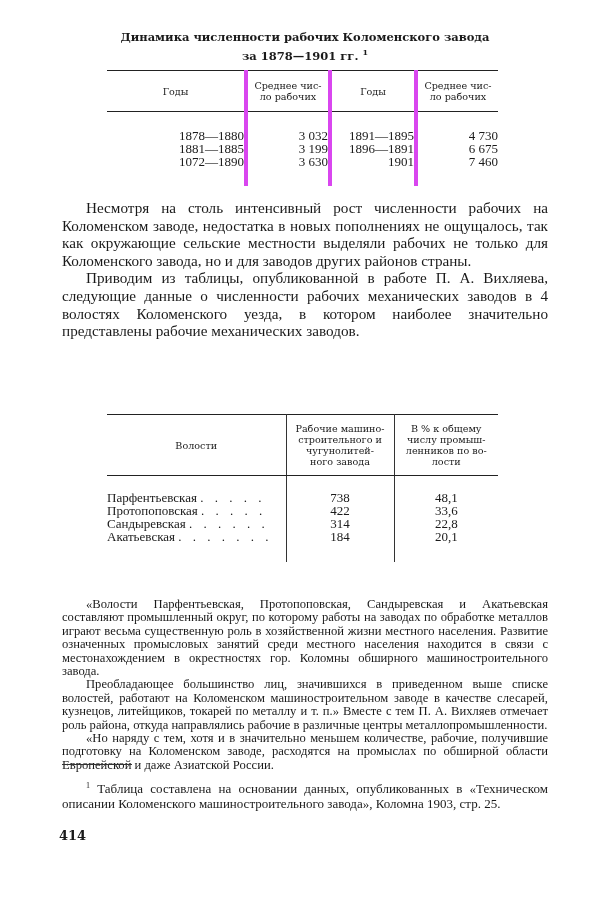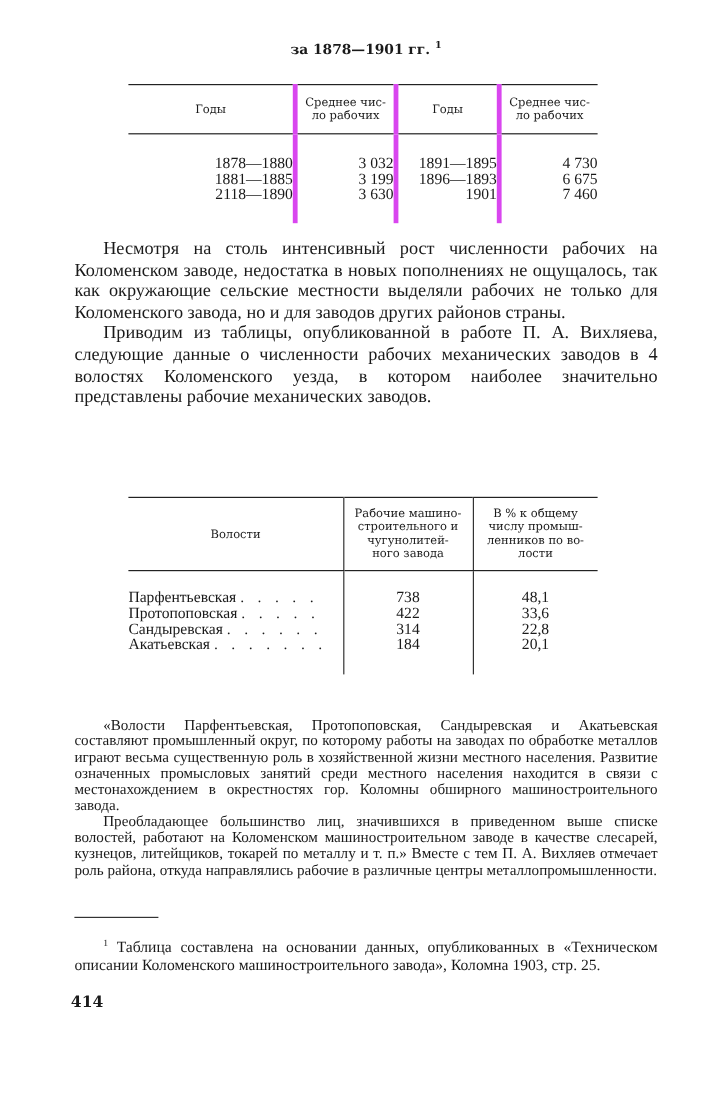--- a/index.html
+++ b/index.html
@@ -41,20 +41,21 @@
   .footnote p { margin: 0; text-indent: 24px; }
   .footnote sup { font-size: 8px; }
 
   .page-num { left: 59px; top: 828px; font-weight: bold; font-size: 13px;
     font-family: "DejaVu Serif", serif; }
 </style>
 </head>
 <body>
 
 <div class="abs table-title">
+  <div>Динамика численности рабочих Коломенского завода</div>
   <div><span>за 1878—1901 гг.</span> <sup>1</sup></div>
 </div>
 
 <table class="t" id="t1">
   <colgroup>
       <col style="width:139px">
       <col style="width:84px">
       <col style="width:86px">
       <col style="width:82px">
     </colgroup>
@@ -66,30 +67,30 @@
       <th class="v">Годы</th>
       <th class="v"><span style="white-space:pre-line">Среднее чис-
 ло рабочих</span></th>
     </tr>
   </thead>
   <tbody>
     <tr>
       <td>
         <div>1878—1880</div>
         <div>1881—1885</div>
-        <div>2118—1890</div>
+        <div>1072—1890</div>
       </td>
       <td class="v">
         <div>3 032</div>
         <div>3 199</div>
         <div>3 630</div>
       </td>
       <td class="v">
         <div>1891—1895</div>
-        <div>1896—1893</div>
+        <div>1896—1891</div>
         <div>1901</div>
       </td>
       <td class="v">
         <div>4 730</div>
         <div>6 675</div>
         <div>7 460</div>
       </td>
     </tr>
   </tbody>
 </table>
@@ -138,20 +139,21 @@
         <div>22,8</div>
         <div>20,1</div>
       </td>
     </tr>
   </tbody>
 </table>
 
 <div class="abs quote" style="top:570px;margin-top:28px;">
   <p>«Волости Парфентьевская, Протопоповская, Сандыревская и Акатьевская составляют промышленный округ, по которому работы на заводах по обработке металлов играют весьма существенную роль в хозяйственной жизни местного населения. Развитие означенных промысловых занятий среди местного населения находится в связи с местонахождением в окрестностях гор. Коломны обширного машиностроительного завода.</p>
   <p>Преобладающее большинство лиц, значившихся в приведенном выше списке волостей, работают на Коломенском машиностроительном заводе в качестве слесарей, кузнецов, литейщиков, токарей по металлу и т. п.» Вместе с тем П. А. Вихляев отмечает роль района, откуда направлялись рабочие в различные центры металлопромышленности.</p>
+  <p>«Но наряду с тем, хотя и в значительно меньшем количестве, рабочие, получившие подготовку на Коломенском заводе, расходятся на промыслах по обширной области Европейской и даже Азиатской России.</p>
 </div>
 
 <div class="abs fn-rule"></div>
 <div class="abs footnote">
   <p><sup>1</sup><span> Таблица составлена на основании данных, опубликованных в «Техническом описании Коломенского машиностроительного завода», Коломна 1903, стр. 25.</span></p>
 </div>
 
 <div class="abs page-num">414</div>
 
 </body></html>

